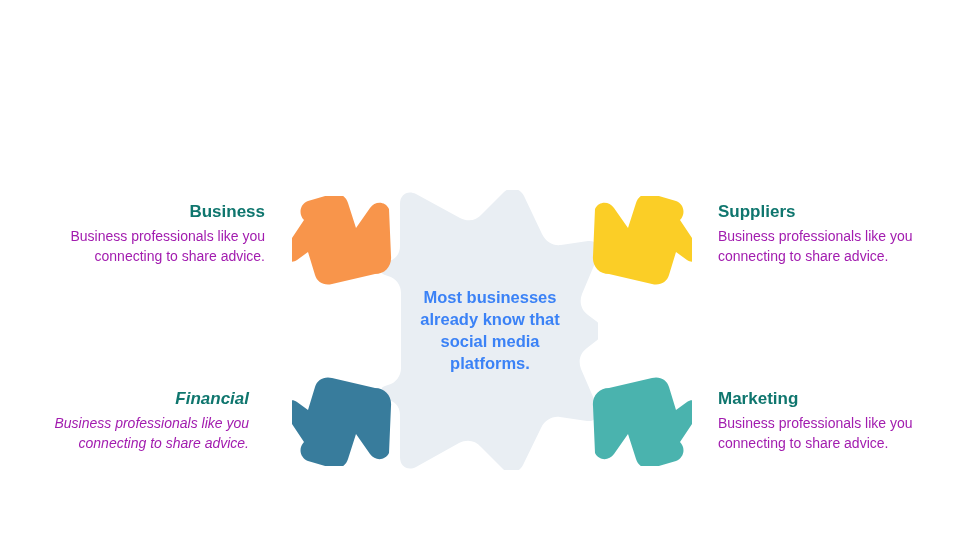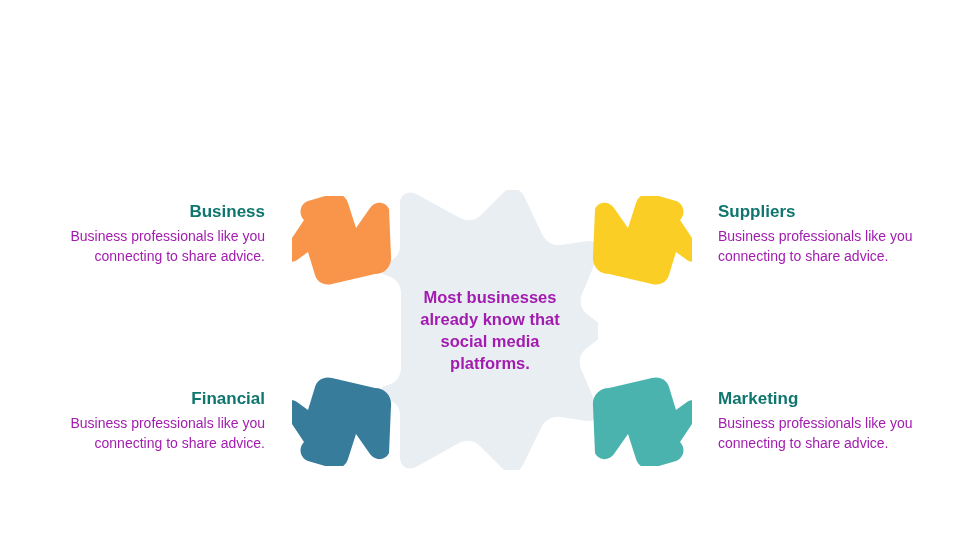--- a/index.html
+++ b/index.html
@@ -70,21 +70,21 @@
   .center-text {
     position: absolute;
     left: 0;
     top: 0;
     width: 216px;
     height: 280px;
     display: flex;
     align-items: center;
     justify-content: center;
     text-align: center;
-    color: #a21caf;
+    color: #3b82f6;
     font-size: 16.5px;
     font-weight: bold;
     line-height: 1.34;
     padding: 0 24px;
     box-sizing: border-box;
     font-family: "Liberation Sans", sans-serif;
   }
 
   
   .arrow {
@@ -108,21 +108,21 @@
     font-size: 14px;
     color: #a21caf;
     margin: 5px 0 0 0;
     line-height: 1.42;
     font-family: "Liberation Sans", sans-serif;
   }
   .item.right-align { text-align: right; }
   .item.left-align  { text-align: left; }
 
   .item-business  { left: 25px;  top: 202px; }
-  .item-financial { left: 25px;  top: 389px; }
+  .item-financial { left: 9px;  top: 389px; font-style: italic; }
   .item-marketing { left: 718px; top: 202px; }
   .item-suppliers { left: 718px; top: 389px; }
 </style>
 </head>
 <body>
 
 <div class="slide">
 
 
   <div class="center-stage">

